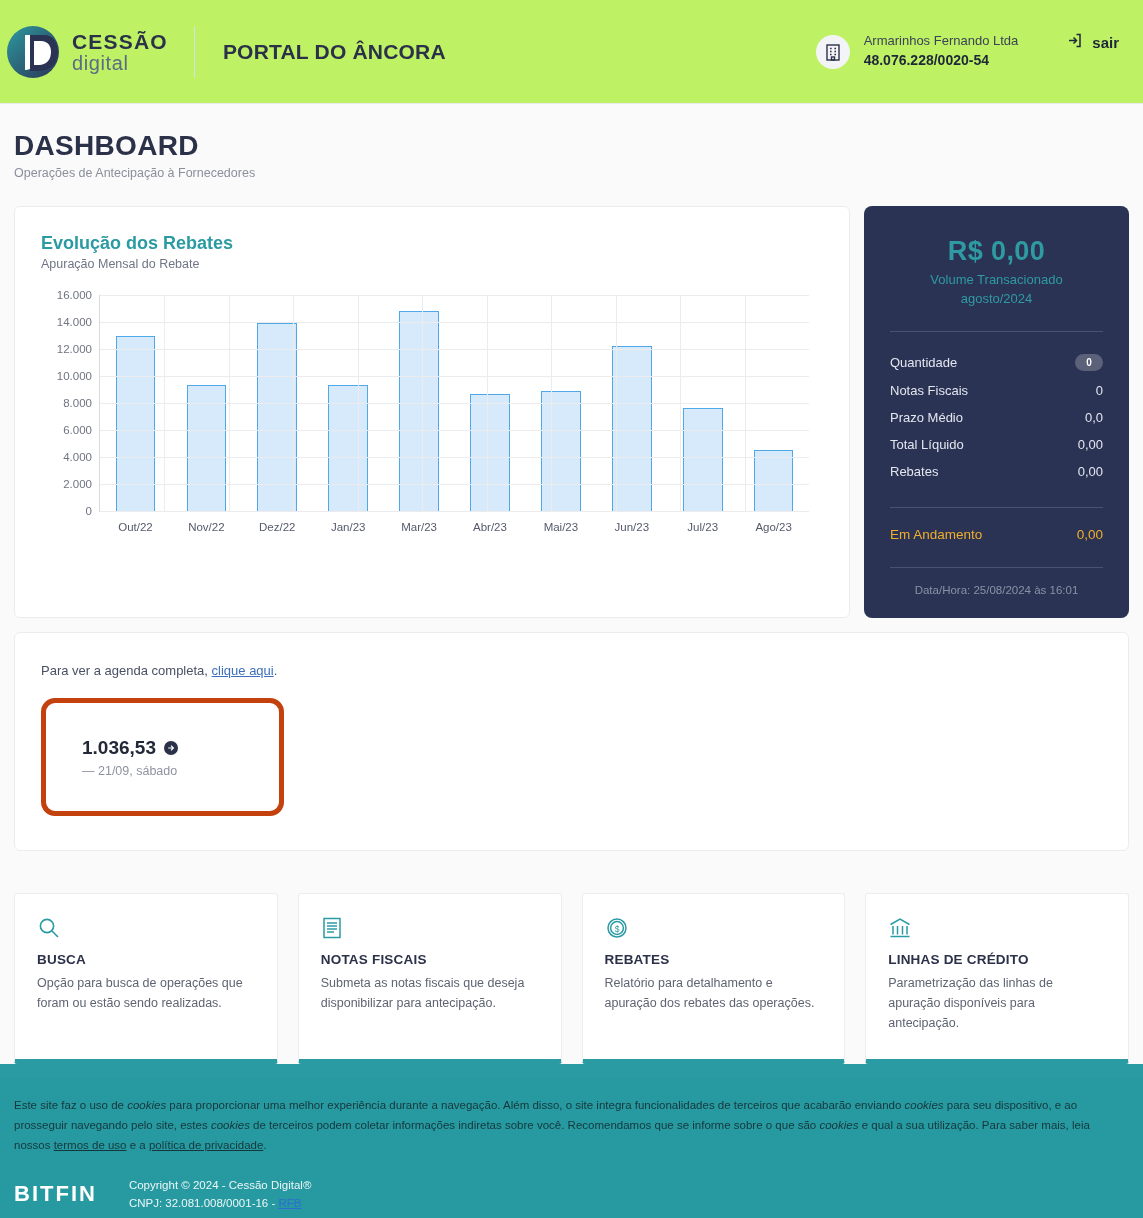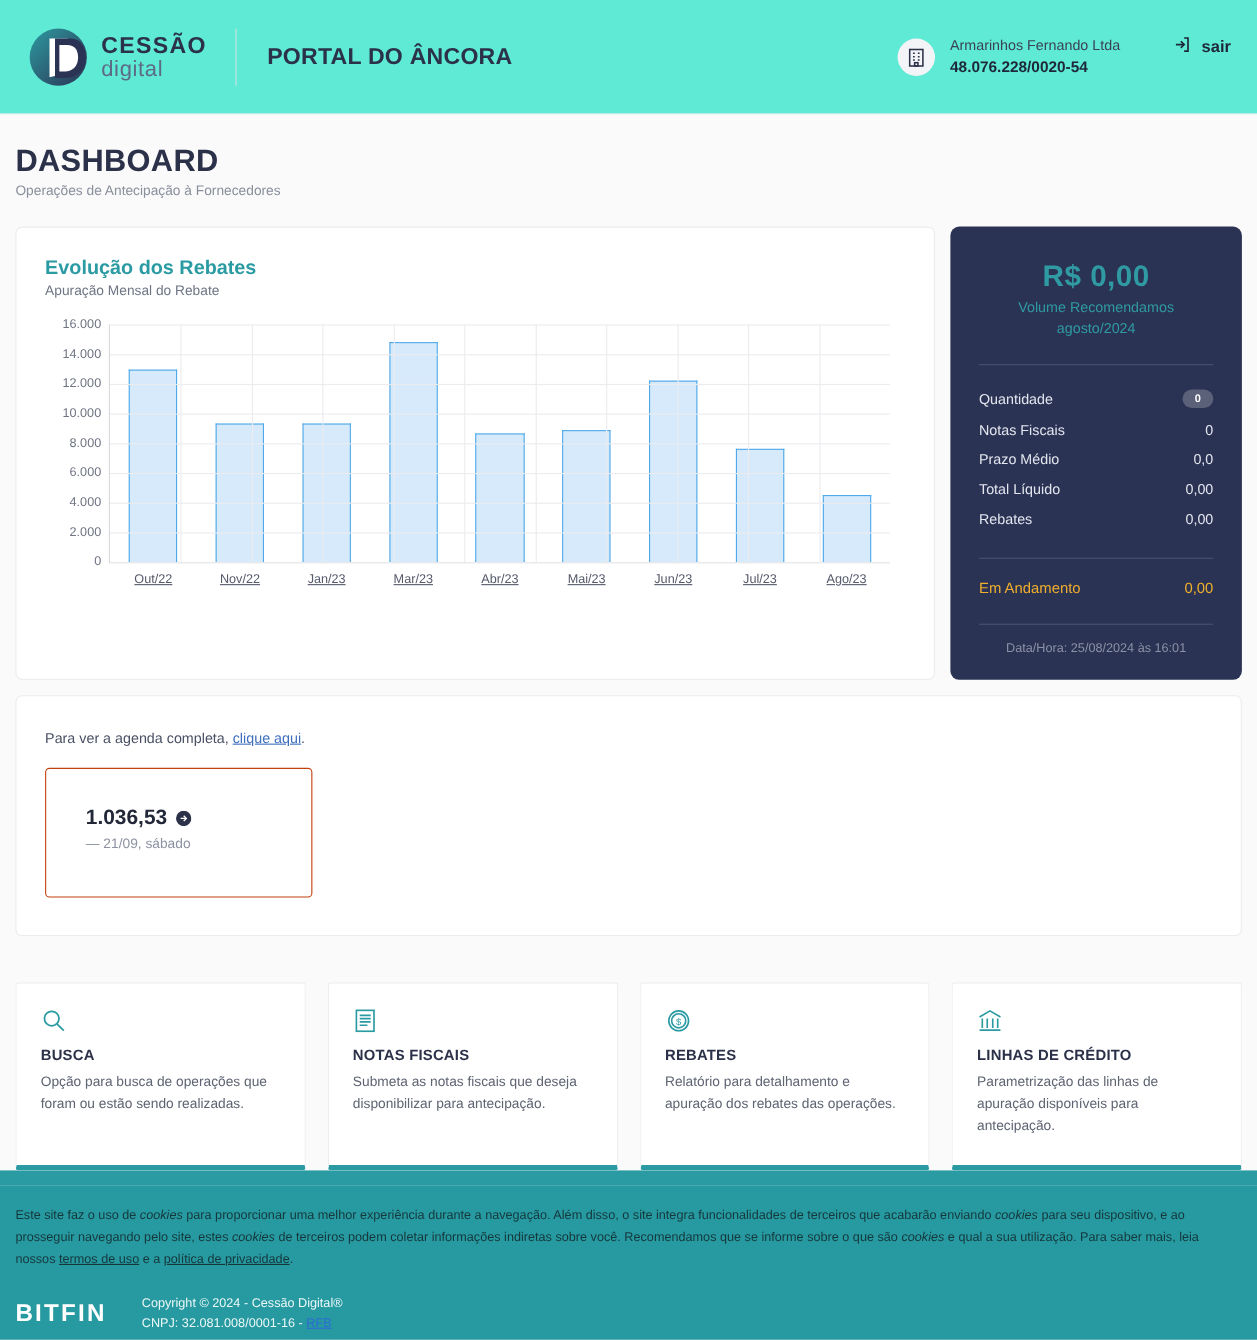--- a/index.html
+++ b/index.html
@@ -7,24 +7,24 @@
     width: 1143px;
     font-family: "Liberation Sans", sans-serif;
     background: #ffffff;
     color: #2b3148;
   }
   body { width: 1143px; height: 1218px; overflow: hidden; }
 
   
   .header {
     height: 104px;
-    background: #5eead4;
+    background: #bef264;
     display: flex;
     align-items: center;
-    padding: 0 24px 0 24px;
+    padding: 0 24px 0 4px;
     border-bottom: 1px solid #e9eaee;
   }
   .logo-block { display: flex; align-items: center; }
   .logo-mark { width: 58px; height: 58px; flex: 0 0 58px; }
   .logo-words { margin-left: 10px; line-height: 1; }
   .logo-cessao {
     font-size: 21px; font-weight: bold; letter-spacing: 1.2px;
     color: #2b3148;
   }
   .logo-digital {
@@ -89,21 +89,21 @@
     flex: 1 1 0; display: flex; flex-direction: column;
     align-items: center; justify-content: flex-end; height: 100%;
     position: relative;
   }
   .bar {
     width: 56%; background: #d6eafb; border: 1.3px solid #4fa9e8;
     border-bottom: none;
   }
   .xtick {
     position: absolute; top: calc(100% + 10px); font-size: 11.5px;
-    color: #55596a; white-space: nowrap; text-decoration: underline;
+    color: #55596a; white-space: nowrap;
   }
 
   
   .summary {
     width: 265px; flex: 0 0 265px; background: #2b3354; border-radius: 8px;
     padding: 30px 26px 22px 26px; color: #dfe3ee;
   }
   .sum-amount {
     text-align: center; font-size: 27px; font-weight: bold; color: #2f9aa2;
     letter-spacing: .4px;
@@ -125,21 +125,21 @@
   .sum-time {
     text-align: center; font-size: 11.5px; color: #8b91a6; margin-top: 6px;
   }
 
   
   .agenda-card { margin-top: 14px; padding: 26px 26px 34px 26px; }
   .agenda-line { font-size: 13px; color: #4a5064; margin-top: 4px; }
   .agenda-line a { color: #3d6fbd; }
   .pay-tile {
     margin-top: 20px; width: 243px; height: 118px;
-    border: 1px solid #c2410c; border-radius: 4px; background: #fff;
+    border: 5px solid #c2410c; border-radius: 14px; background: #fff;
     padding: 34px 0 0 36px;
   }
   .pay-amount {
     font-size: 19px; font-weight: bold; color: #222838;
     display: flex; align-items: center;
   }
   .pay-arrow { margin-left: 8px; display: inline-flex; }
   .pay-date { font-size: 12.5px; color: #8d92a0; margin-top: 5px; }
 
   
@@ -249,20 +249,24 @@
       <div class="chart-wrap">
         <div class="plot" id="plot">
           <div class="bars" id="bars">
               <div class="bar-slot">
                 <div class="bar" style="height: 81.25%; background: rgb(214, 234, 251); border-color: rgb(79, 169, 232);"></div>
                 <div class="xtick">Out/22</div>
               </div>
               <div class="bar-slot">
                 <div class="bar" style="height: 58.125%; background: rgb(214, 234, 251); border-color: rgb(79, 169, 232);"></div>
                 <div class="xtick">Nov/22</div>
+              </div>
+              <div class="bar-slot">
+                <div class="bar" style="height: 86.875%; background: rgb(214, 234, 251); border-color: rgb(79, 169, 232);"></div>
+                <div class="xtick">Dez/22</div>
               </div>
               <div class="bar-slot">
                 <div class="bar" style="height: 58.4375%; background: rgb(214, 234, 251); border-color: rgb(79, 169, 232);"></div>
                 <div class="xtick">Jan/23</div>
               </div>
               <div class="bar-slot">
                 <div class="bar" style="height: 92.8125%; background: rgb(214, 234, 251); border-color: rgb(79, 169, 232);"></div>
                 <div class="xtick">Mar/23</div>
               </div>
               <div class="bar-slot">
@@ -314,21 +318,21 @@
             <div class="vgrid" style="left: 72.7273%;"></div>
             <div class="vgrid" style="left: 81.8182%;"></div>
             <div class="vgrid" style="left: 90.9091%;"></div>
           </div>
       </div>
     </div>
 
     <div class="summary">
       <div class="sum-amount">R$ 0,00</div>
       <div class="sum-caption">
-        <div>Volume Recomendamos</div>
+        <div>Volume Transacionado</div>
         <div>agosto/2024</div>
       </div>
       <div class="sum-rule"></div>
       <div id="sum-rows">
           <div class="sum-row">
             <span>Quantidade</span>
             <span class="pill">0</span>
           </div>
           <div class="sum-row">
             <span>Notas Fiscais</span>

